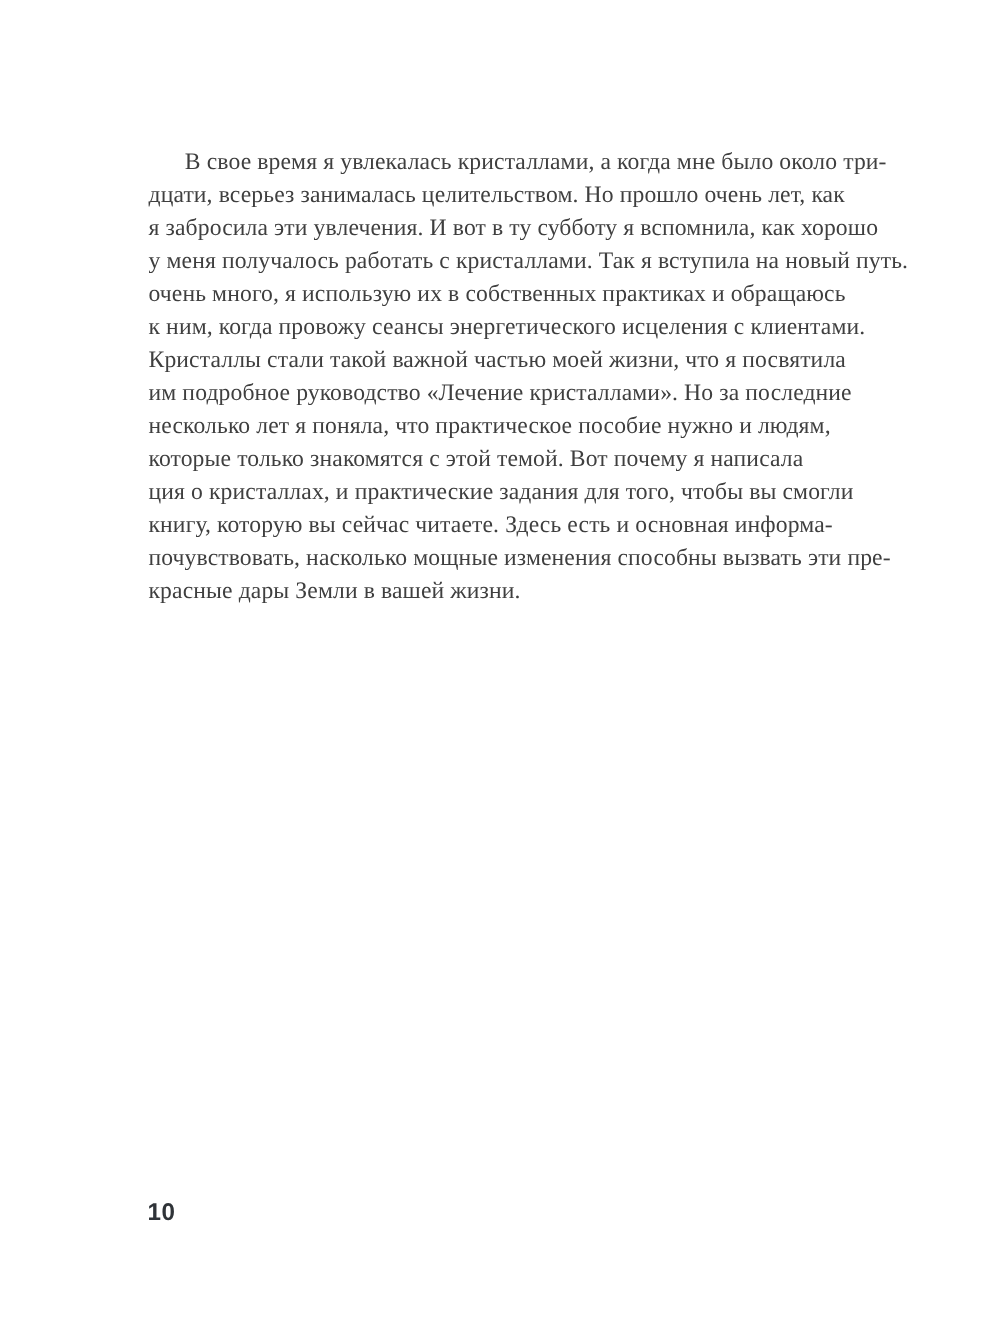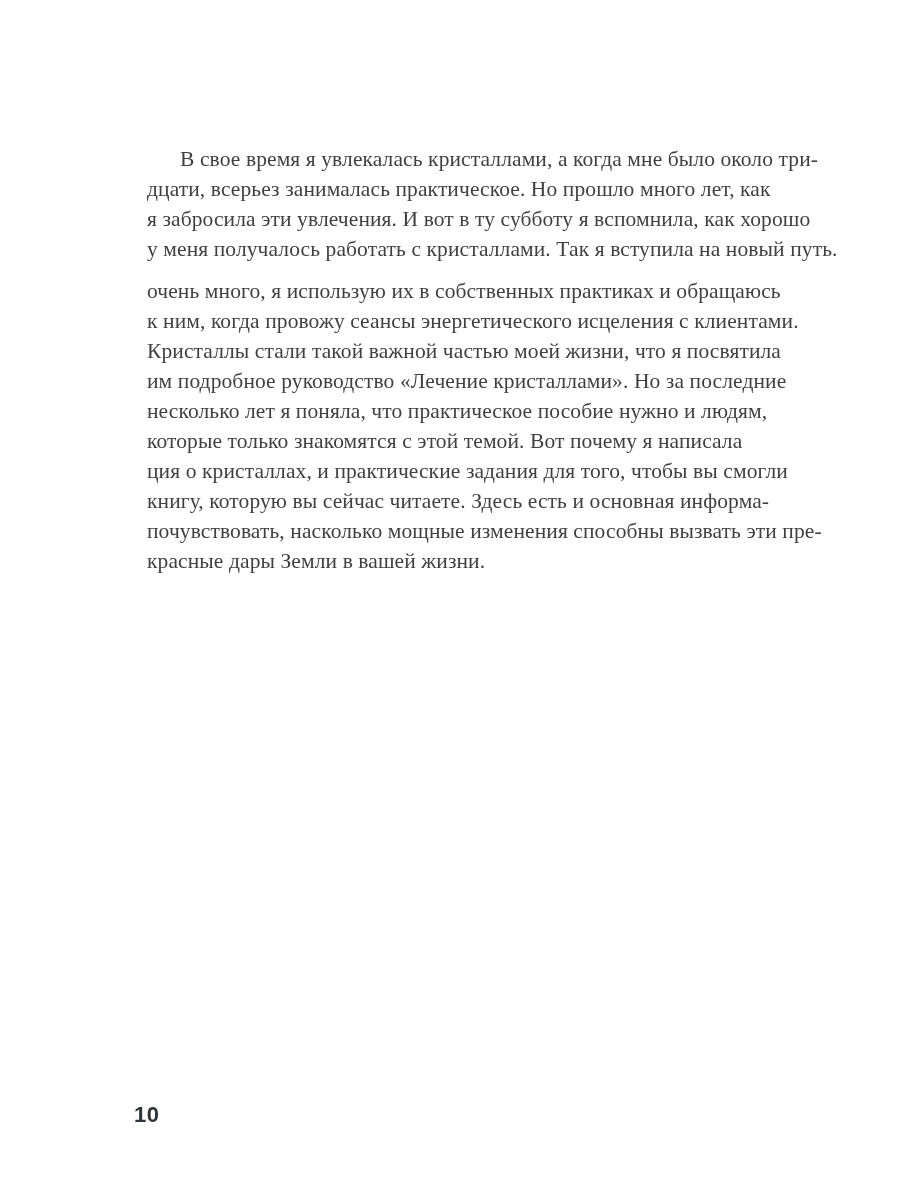--- a/index.html
+++ b/index.html
@@ -23,53 +23,52 @@
     position: absolute;
     left: 135px;
     top: 132px;
     width: 720px;
     color: #3f3f3f;
     font-size: 21.5px;
     line-height: 30px;
     letter-spacing: 0.1px;
   }
   .para {
-    margin: 12px;
+    margin: 0;
     padding: 0;
     font-family: Liberation Serif, serif;
   }
   .line {
     white-space: nowrap;
     height: 30px;
   }
   .line.indent {
     padding-left: 33px;
   }
   .page-number {
     position: absolute;
     left: 134px;
     top: 1089px;
     font-family: "Liberation Sans", sans-serif;
     font-weight: 700;
     font-size: 22px;
     color: #2f3338;
     letter-spacing: 0.5px;
-    margin-top: 13px;
   }
 </style>
 </head>
 <body>
 
 <div class="book-page">
 
   <div class="text-block">
 
     <div class="para">
       <div class="line indent">В свое время я увлекалась кристаллами, а когда мне было около три-</div>
-      <div class="line">дцати, всерьез занималась практическое. Но прошло много лет, как</div>
+      <div class="line">дцати, всерьез занималась целительством. Но прошло очень лет, как</div>
       <div class="line">я забросила эти увлечения. И вот в ту субботу я вспомнила, как хорошо</div>
       <div class="line">у меня получалось работать с кристаллами. Так я вступила на новый путь.</div>
     </div>
 
     <div class="para">
       <div class="line">очень много, я использую их в собственных практиках и обращаюсь</div>
       <div class="line">к ним, когда провожу сеансы энергетического исцеления с клиентами.</div>
       <div class="line">Кристаллы стали такой важной частью моей жизни, что я посвятила</div>
       <div class="line">им подробное руководство «Лечение кристаллами». Но за последние</div>
       <div class="line">несколько лет я поняла, что практическое пособие нужно и людям,</div>

